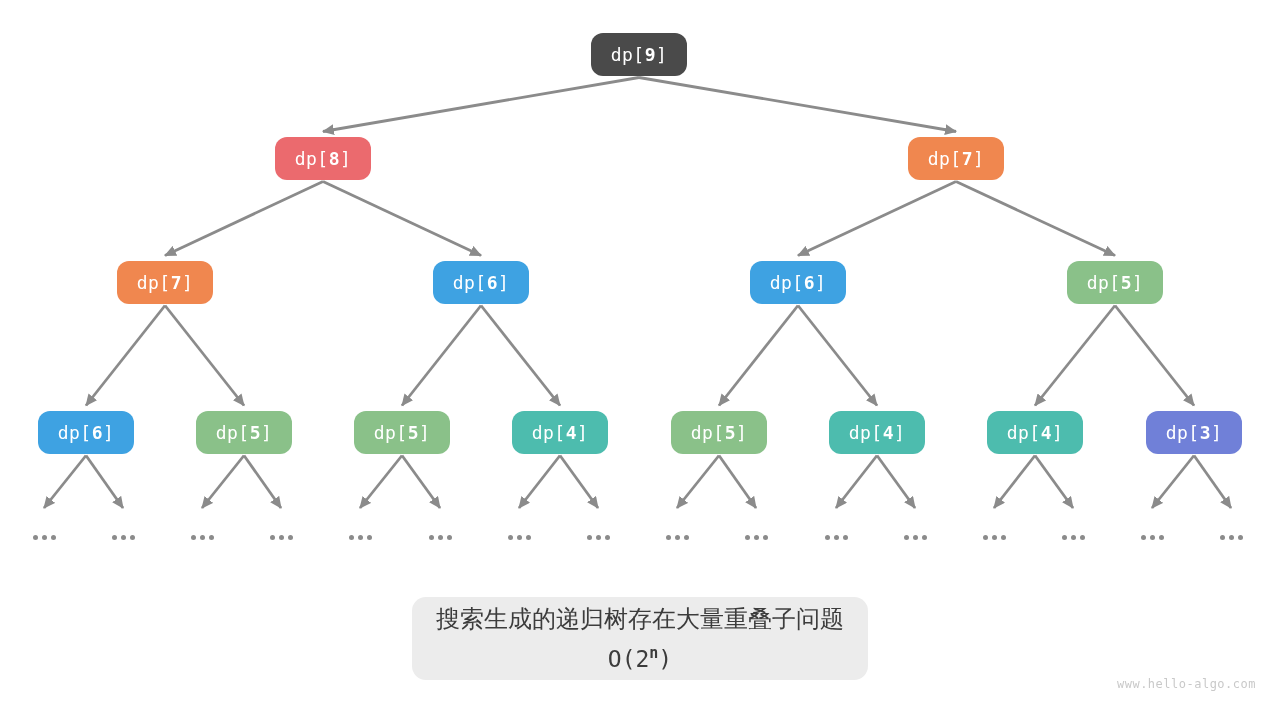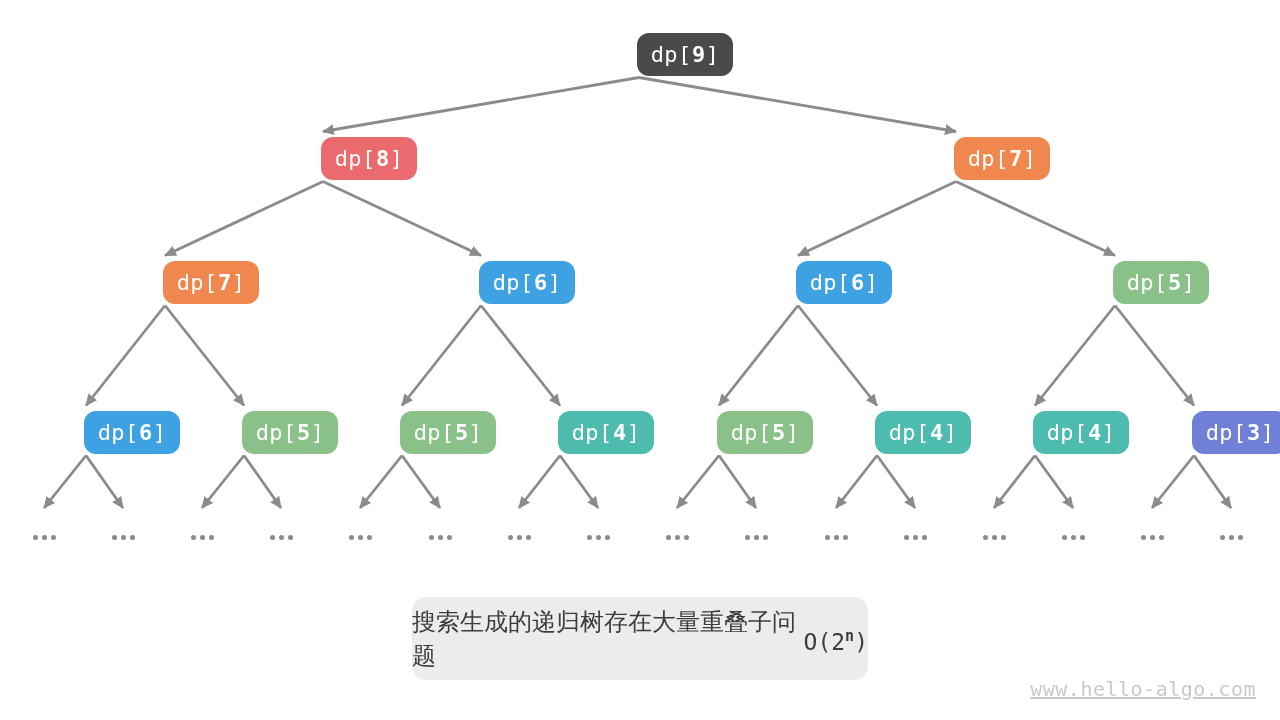--- a/index.html
+++ b/index.html
@@ -18,66 +18,64 @@
   }
   .edge {
     stroke: var(--arrow);
     stroke-width: 2.8;
   }
   .node {
     position: absolute;
     display: flex; align-items: center; justify-content: center;
     border-radius: 12px;
     color: #ffffff;
-    font-size: 22px;
+    font-size: 18px;
     letter-spacing: 0.5px;
     box-sizing: border-box;
-    margin-left: 46px;
   }
   .node .num { font-weight: bold; }
   .dots {
     position: absolute;
     display: flex; gap: 4px;
   }
   .dots i {
     display: block;
     width: 5px; height: 5px;
     border-radius: 50%;
     background: var(--dot);
   }
   .caption {
     position: absolute;
     left: 412px; top: 597px;
     width: 456px; height: 83px;
     border-radius: 14px;
     background: var(--caption_bg);
     color: var(--caption_text);
-    display: flex; flex-direction: row;
+    display: flex; flex-direction: column;
     align-items: center; justify-content: center;
     font-family: "Liberation Sans", "DejaVu Sans", sans-serif;
     font-size: 24px;
     line-height: 34px;
   }
   .cap-line2 { display: flex; align-items: baseline; }
   .formula {
     font-family: "DejaVu Sans Mono", "Liberation Mono", monospace;
     margin-left: 0;
     font-size: 23px;
   }
   .formula sup {
     font-weight: bold;
     font-size: 15px;
   }
   .watermark {
     position: absolute;
     right: 24px; top: 677px;
     color: var(--watermark_text);
-    font-size: 20px;
+    font-size: 12px;
     letter-spacing: 0.5px;
-    text-decoration: underline;
   }
 </style>
 </head>
 <body>
 
 <div class="stage">
 
   <svg id="edges-svg">
     <defs>
       <marker id="ah" markerUnits="userSpaceOnUse" markerWidth="13" markerHeight="11" refX="11" refY="5.5" orient="auto">

